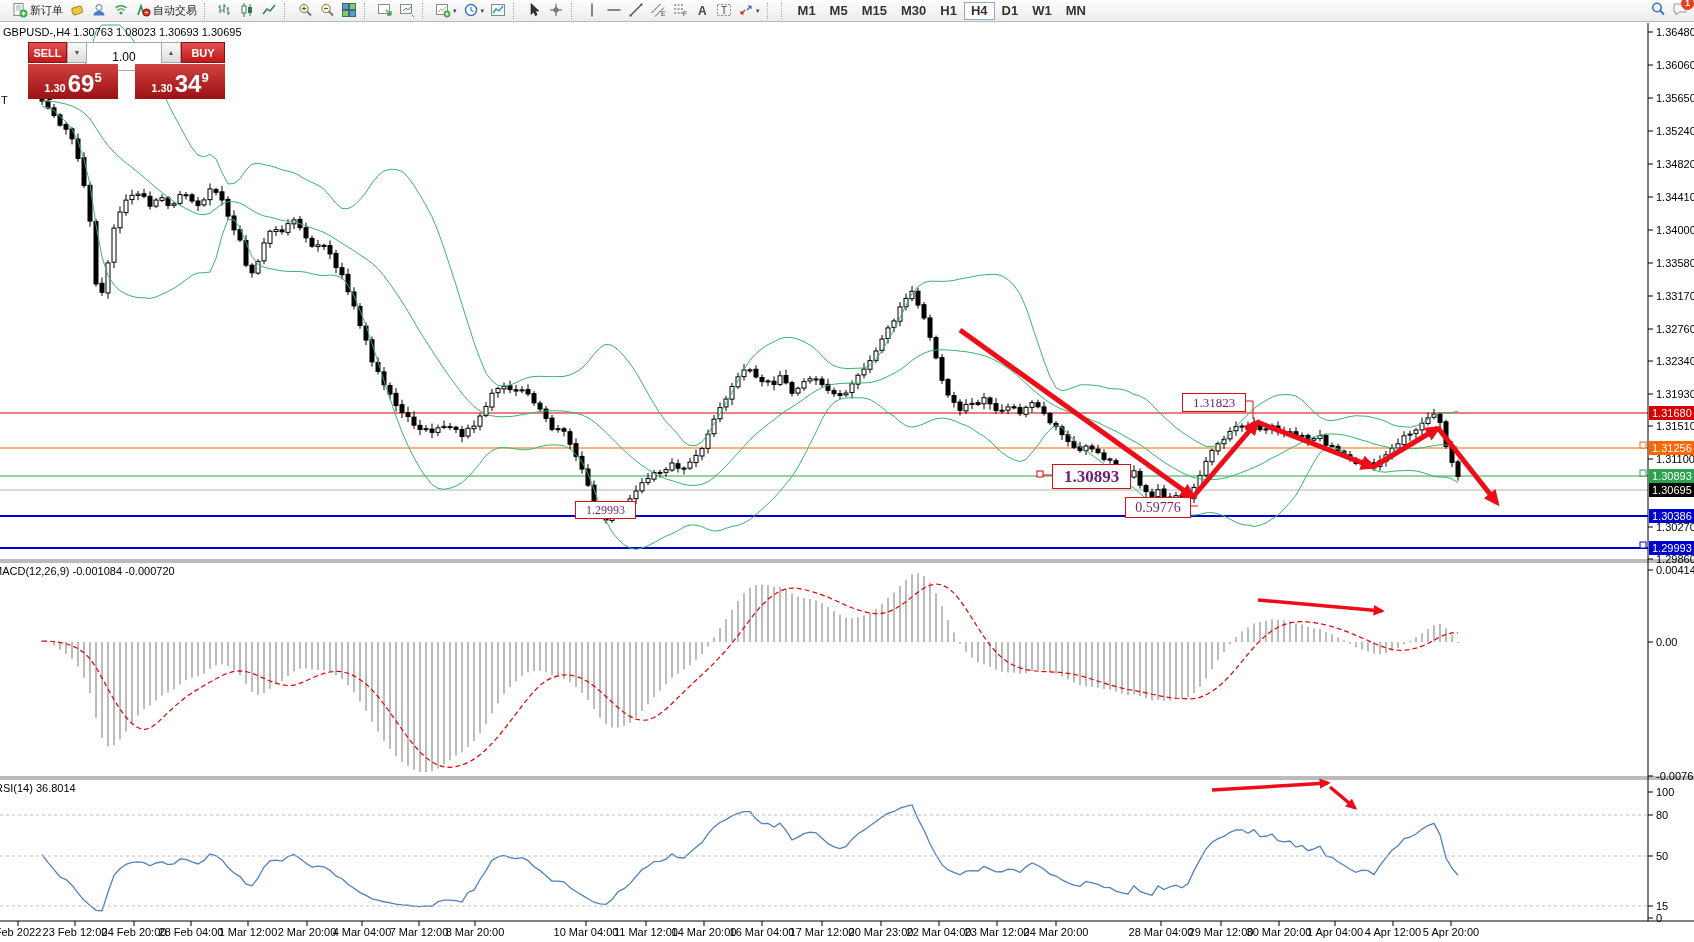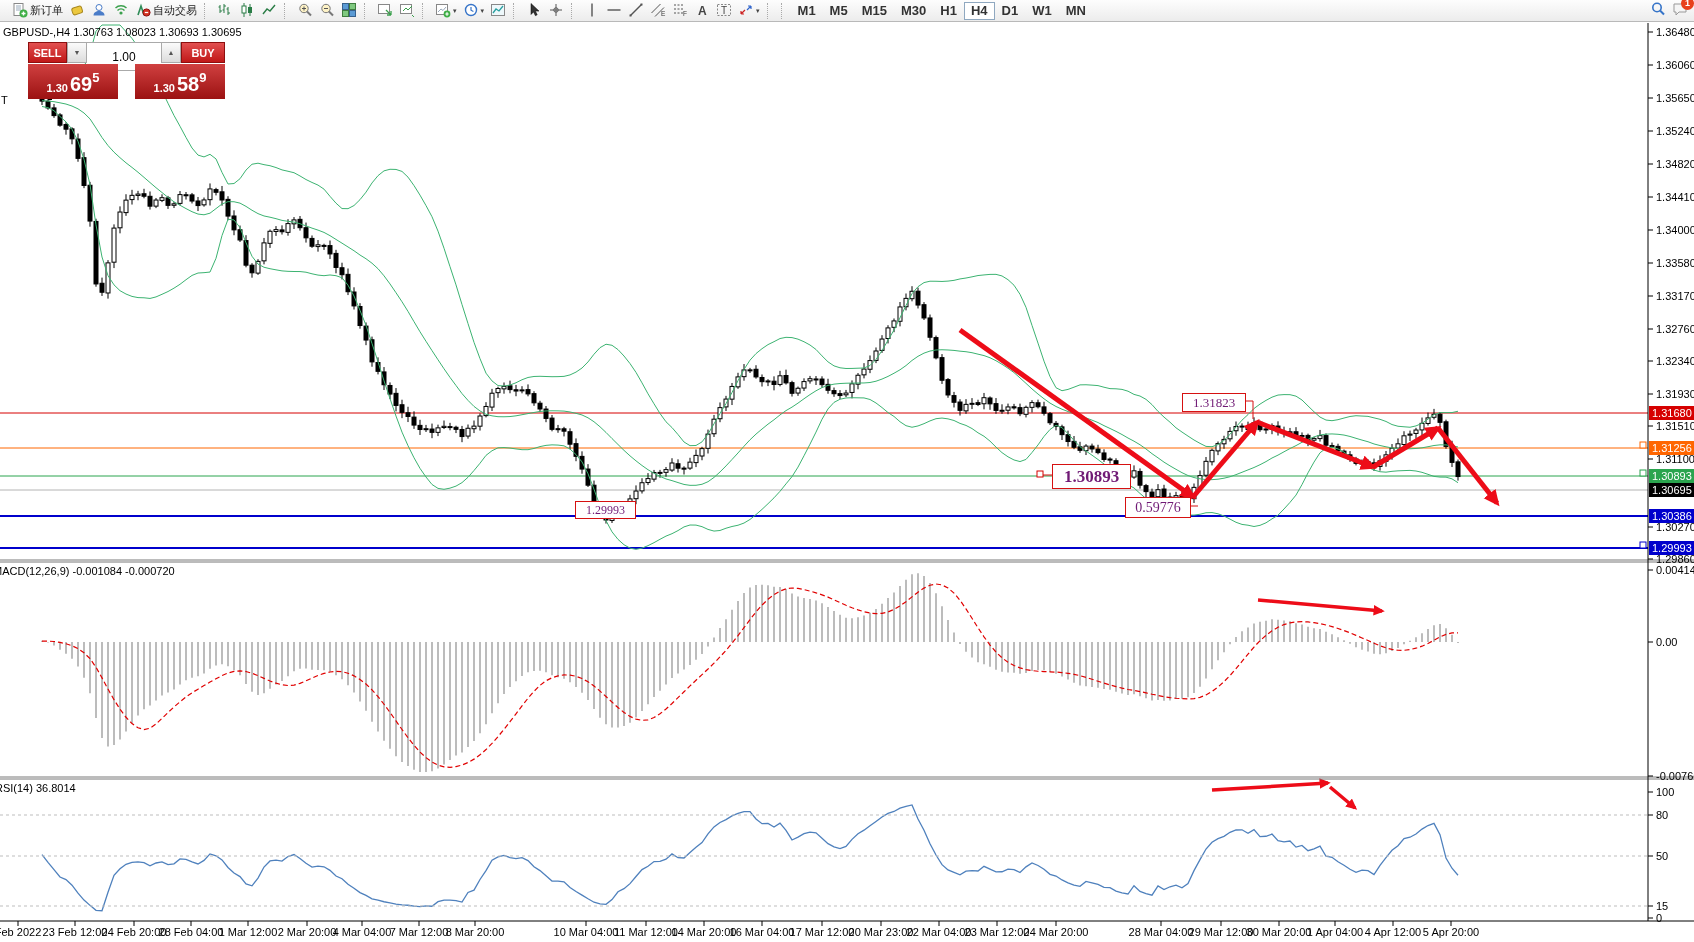--- a/index.html
+++ b/index.html
@@ -31,21 +31,21 @@
   .ocw-btn{background:linear-gradient(#e25050,#c01818);color:#fff;border:1px solid #8d0f0f;
     font-size:11px;font-weight:bold;display:flex;align-items:center;justify-content:center;}
   #sellbtn{width:37px;}#buybtn{flex:1;}
   .spin{width:18px;background:linear-gradient(#fbfbfb,#dcdcdc);border:1px solid #aaa;color:#555;
     font-size:7px;display:flex;align-items:center;justify-content:center;}
   #vol{width:66px;border:1px solid #aaa;border-left:none;border-right:none;text-align:center;font-size:12px;padding:4px;height:19px;}
   #ocw-prices{display:flex;margin-top:1px;height:35px;gap:17px;background:#fff;}
   .px-panel{flex:1;background:linear-gradient(#d04040,#9c1212);color:#fff;display:flex;align-items:flex-end;
     justify-content:center;padding-bottom:2px;position:relative;}
   .px-prefix{font-size:11px;font-weight:bold;margin-right:2px;margin-bottom:3px;}
-  .px-big{font-size:20px;font-weight:bold;line-height:26px;}
+  .px-big{font-size:24px;font-weight:bold;line-height:26px;}
   .px-sup{font-size:13px;font-weight:bold;position:relative;top:-12px;}
   .mini-marker{position:absolute;z-index:4;color:#000;font-size:11px;}
 </style>
 </head>
 <body>
 
 <div id="app">
   <div id="toolbar">
       <button class="tb-btn">
         <span><svg width="16" height="16" viewBox="0 0 16 16">
@@ -1123,21 +1123,21 @@
         <div id="buybtn" class="ocw-btn">BUY</div>
       </div>
       <div id="ocw-prices">
         <div class="px-panel">
           <span class="px-prefix">1.30</span>
           <span class="px-big">69</span>
           <span class="px-sup">5</span>
         </div>
         <div class="px-panel">
           <span class="px-prefix">1.30</span>
-          <span class="px-big">58</span>
+          <span class="px-big">34</span>
           <span class="px-sup">9</span>
         </div>
       </div>
     </div>
 
     <span class="mini-marker" style="left:1px;top:72px;">T</span>
     <span class="mini-marker" style="left:48px;top:74px;width:4px;height:4px;background:#000;"></span>
 
     <div class="panel-label" style="left:-7px;top:543px;">MACD(12,26,9) -0.001084 -0.000720</div>
     <div class="panel-label" style="left:-5px;top:760px;">RSI(14) 36.8014</div>

